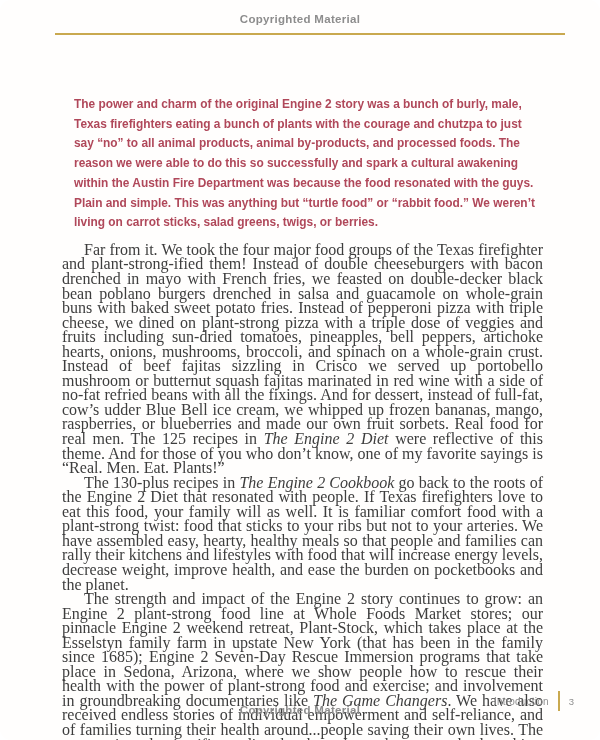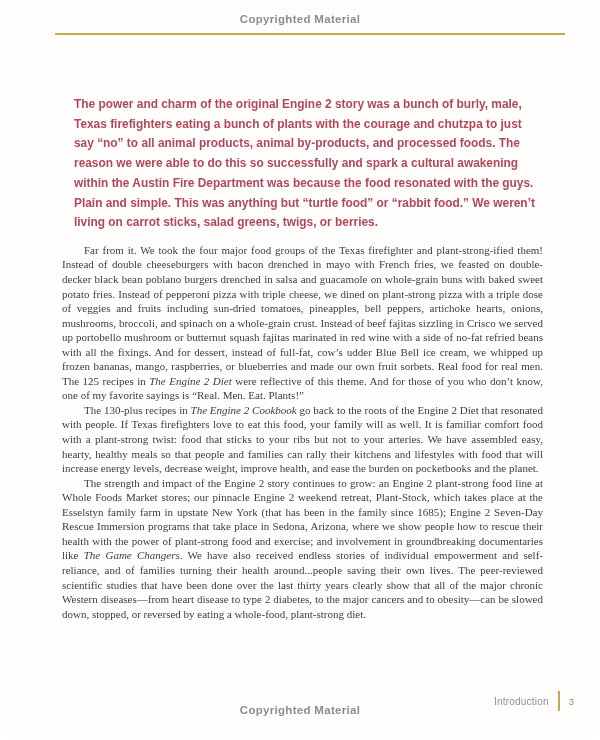--- a/index.html
+++ b/index.html
@@ -20,21 +20,21 @@
   }
   .content { position:absolute; left:62px; top:95px; width:481px; }
   .intro {
     margin:0 0 10px 12px;
     font-family:"Liberation Sans", sans-serif; font-weight:bold;
     font-size:11.9px; line-height:19.7px; color: var(--red, #b0485a);
     text-align:left;
   }
   .body-para {
     margin:0; text-align:justify; text-indent:22px;
-    font-size:11px; line-height:14.55px; color:#3d3d3d;
+    font-size:16px; line-height:14.55px; color:#3d3d3d;
   }
   .footer-right {
     position:absolute; top:691px; right:26px;
     display:flex; align-items:center;
     font-family:"Liberation Sans", sans-serif; color:#8f8f8f;
   }
   .footer-right .section { font-size:10px; margin-right:9px; letter-spacing:0.2px; }
   .footer-right .vbar { width:2px; height:20px; background: var(--gold, #c9a94f); margin-right:9px; }
   .footer-right .pagenum { font-size:9.5px; }
 </style>

